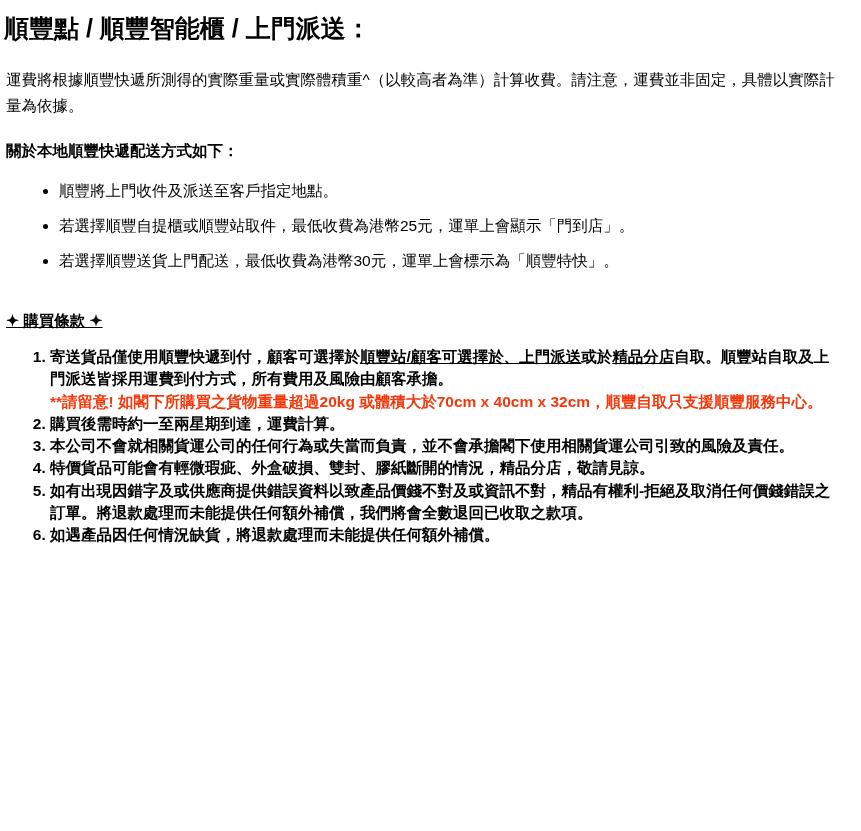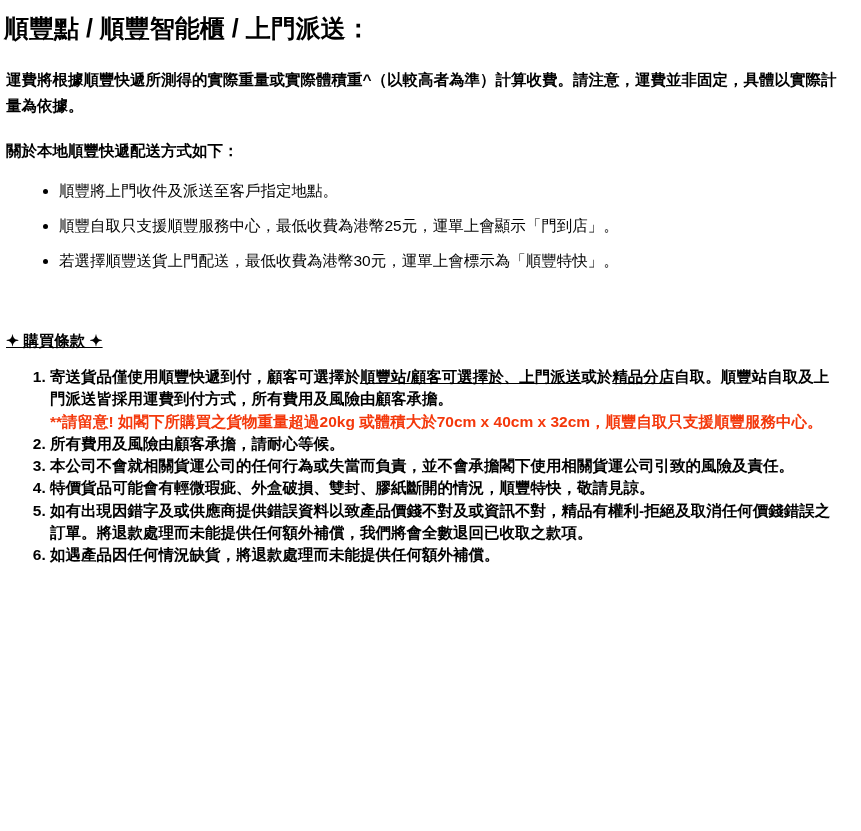--- a/index.html
+++ b/index.html
@@ -33,21 +33,21 @@
     font-weight: bold;
     margin: 4px 0 0 0;
   }
   .pay-on-delivery {
     color: var(--red, #f4380b);
     font-size: 38px;
     font-weight: bold;
     margin: 30px 0 0 4px;
   }
   .intro-para {
-    font-weight: bold;
+    font-weight: normal;
     font-size: 15.5px;
     line-height: 26px;
     margin: 22px 0 0 2px;
   }
   .delivery-intro {
     font-weight: bold;
     font-size: 15.5px;
     margin: 22px 0 0 2px;
   }
   ul.delivery-list {
@@ -68,21 +68,21 @@
   }
   .store-pickup {
     font-weight: bold;
     font-size: 15.5px;
     margin: 40px 0 0 2px;
   }
   .terms-heading {
     font-size: 15.5px;
     font-weight: bold;
     text-decoration: underline;
-    margin: 60px 0 0 2px;
+    margin: 40px 0 0 2px;
   }
   ol.terms-list {
     margin: 14px 0 0 0;
     padding-left: 46px;
     font-weight: bold;
     font-size: 15.5px;
     line-height: 22.3px;
   }
   ol.terms-list li {
     margin: 0;
@@ -101,38 +101,38 @@
 
 
   <p class="intro-para">運費將根據順豐快遞所測得的實際重量或實際體積重^（以較高者為準）計算收費。請注意，運費並非固定，具體以實際計量為依據。</p>
 
   <p class="delivery-intro">關於本地順豐快遞配送方式如下：</p>
 
   <ul class="delivery-list">
 
       <li><span>順豐將上門收件及派送至客戶指定地點。</span></li>
 
-      <li><span>順豐自取只支援順豐服務中心，最低收費為港幣25元，運單上會顯示「門到店」。</span></li>
+      <li><span>若選擇順豐自提櫃或順豐站取件，最低收費為港幣25元，運單上會顯示「門到店」。</span></li>
 
       <li><span>若選擇順豐送貨上門配送，最低收費為港幣30元，運單上會標示為「順豐特快」。</span></li>
     </ul>
 
 
 
   <div class="terms-heading">✦ 購買條款 ✦</div>
 
   <ol class="terms-list">
 
       <li><span>寄送貨品僅使用順豐快遞到付，顧客可選擇於</span><span class="u">順豐站/顧客可選擇於、上門派送</span><span>或於</span><span class="u">精品分店</span><span>自取。順豐站自取及上門派送皆採用運費到付方式，所有費用及風險由顧客承擔。</span><br><span class="red-note">**請留意! 如閣下所購買之貨物重量超過20kg 或體積大於70cm x 40cm x 32cm，順豐自取只支援順豐服務中心。</span></li>
 
-      <li><span>所有費用及風險由顧客承擔，請耐心等候。</span></li>
+      <li><span>購買後需時約一至兩星期到達，運費計算。</span></li>
 
       <li><span>本公司不會就相關貨運公司的任何行為或失當而負責，並不會承擔閣下使用相關貨運公司引致的風險及責任。</span></li>
 
-      <li><span>特價貨品可能會有輕微瑕疵、外盒破損、雙封、膠紙斷開的情況，順豐特快，敬請見諒。</span></li>
+      <li><span>特價貨品可能會有輕微瑕疵、外盒破損、雙封、膠紙斷開的情況，精品分店，敬請見諒。</span></li>
 
       <li><span>如有出現因錯字及或供應商提供錯誤資料以致產品價錢不對及或資訊不對，精品有權利-拒絕及取消任何價錢錯誤之訂單。將退款處理而未能提供任何額外補償，我們將會全數退回已收取之款項。</span></li>
 
       <li><span>如遇產品因任何情況缺貨，將退款處理而未能提供任何額外補償。</span></li>
 
     </ol>
 
 </div>
 
 </body></html>

